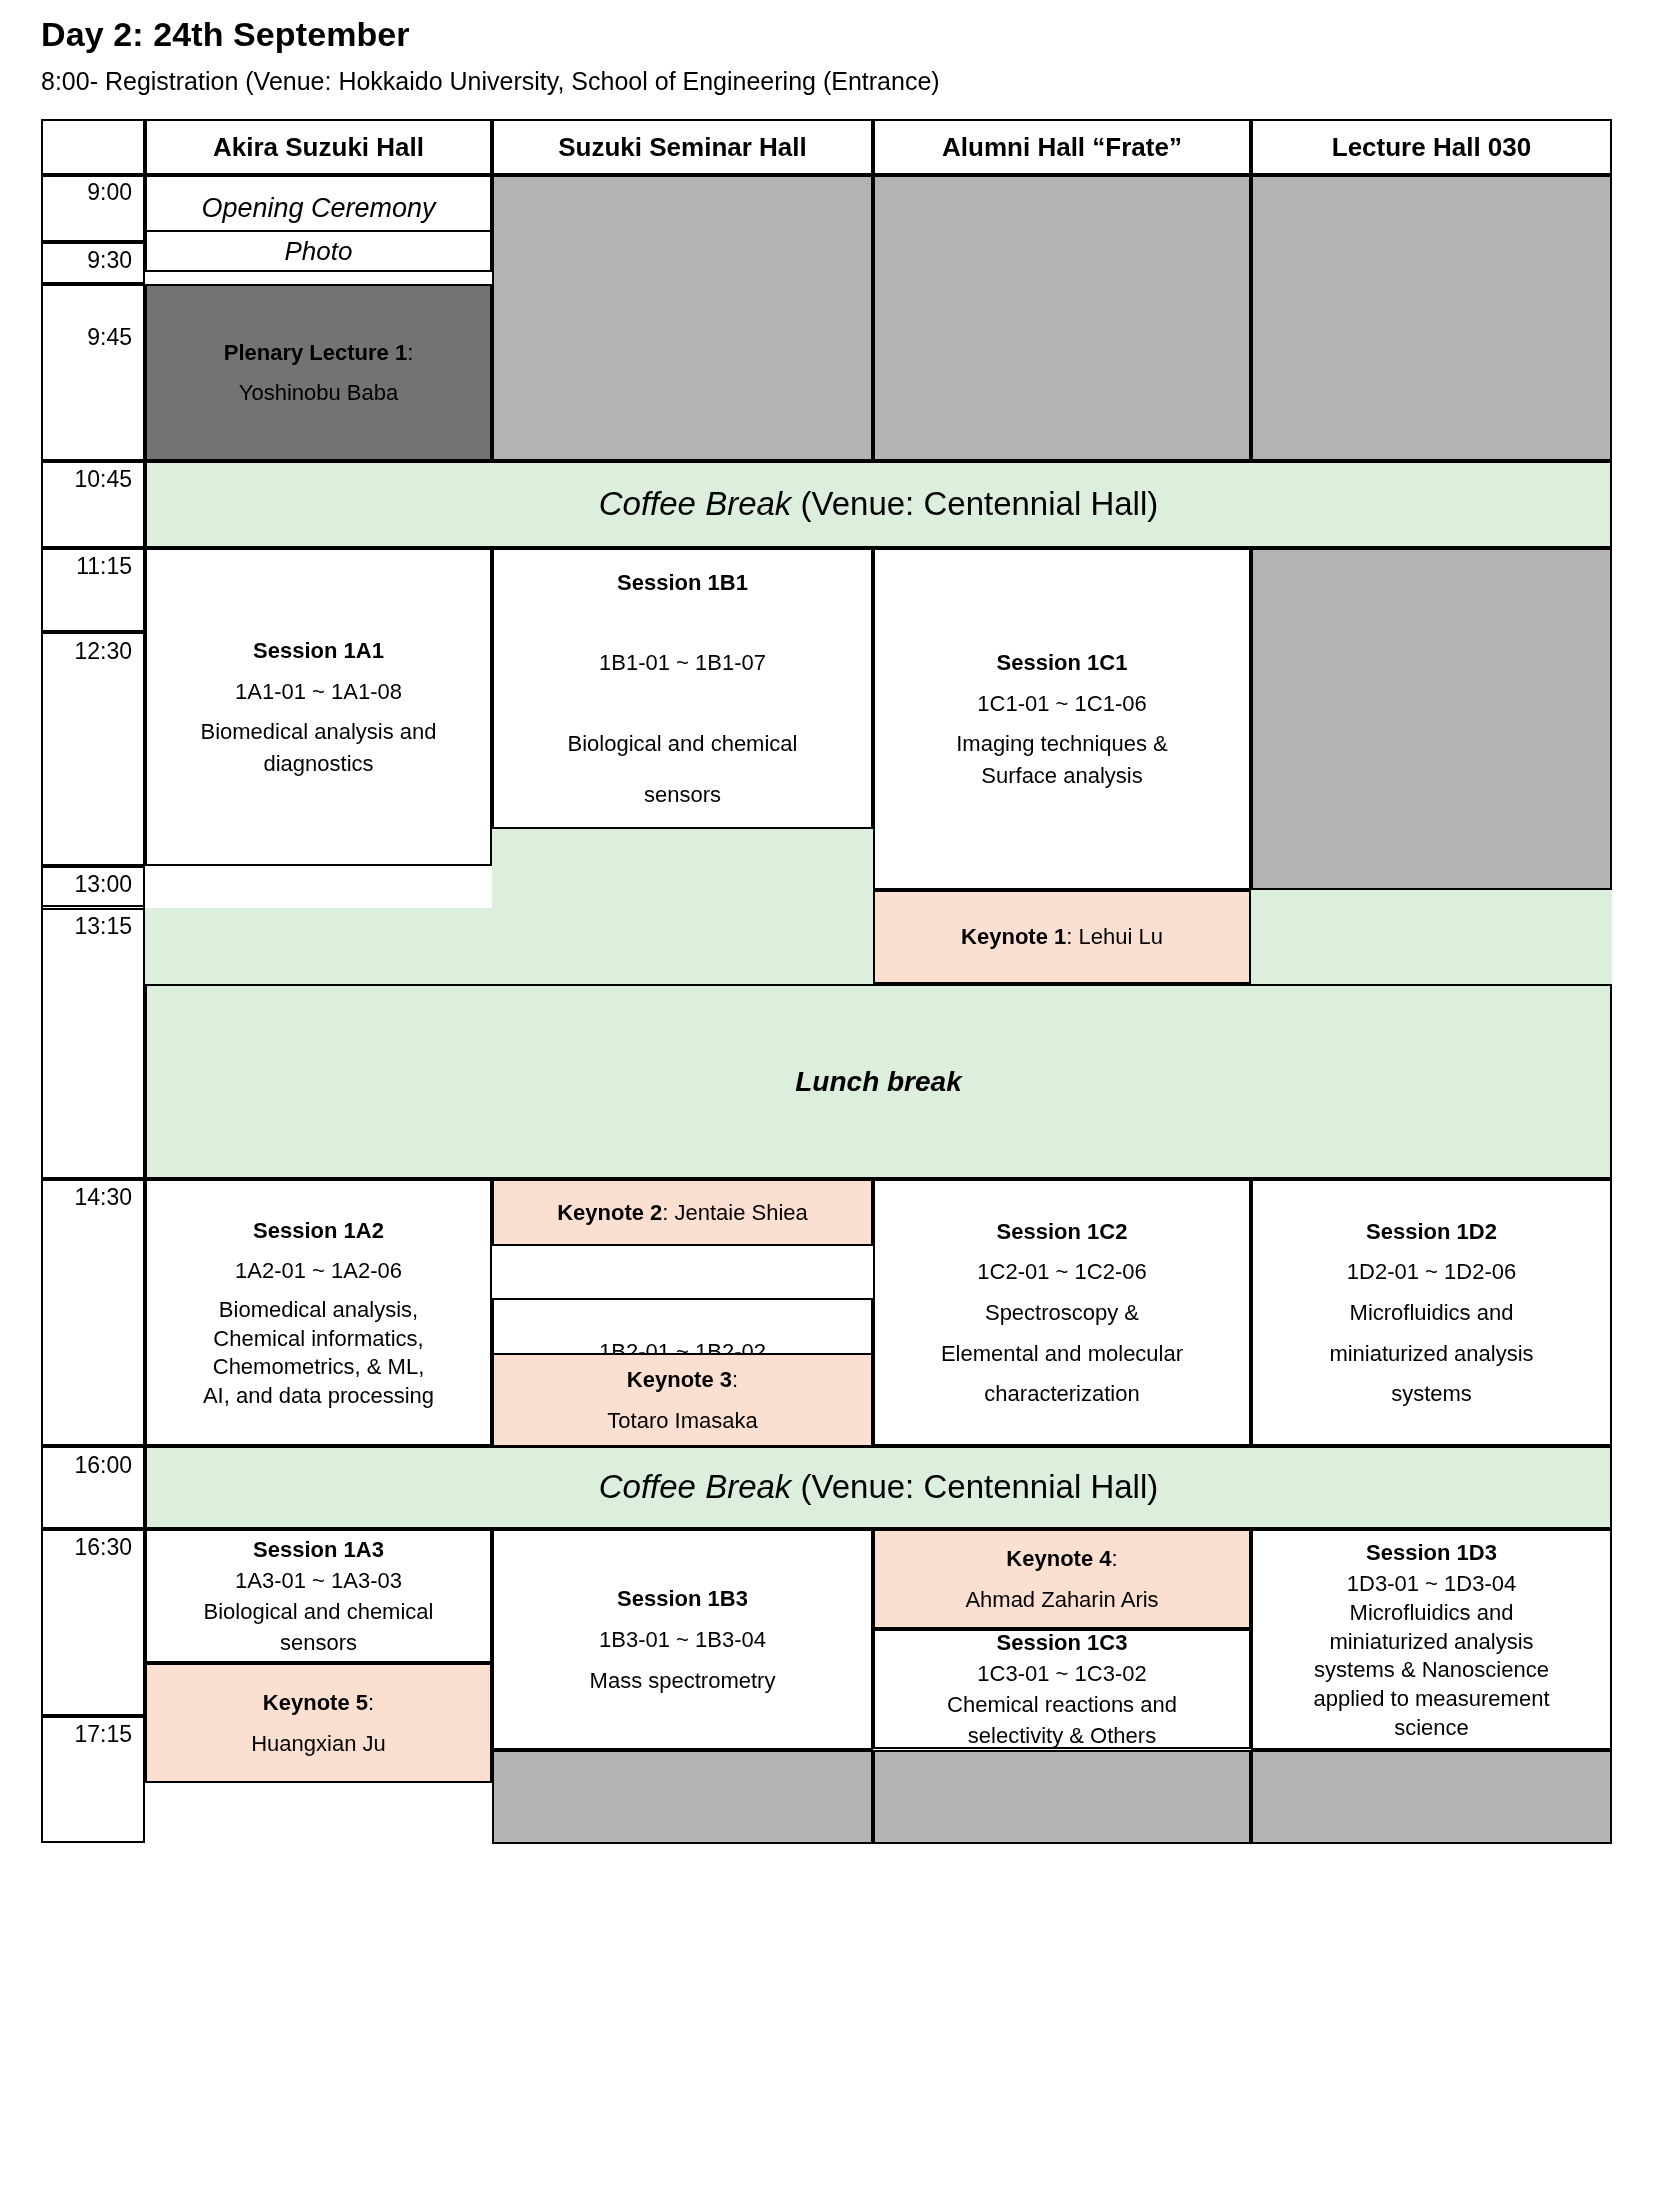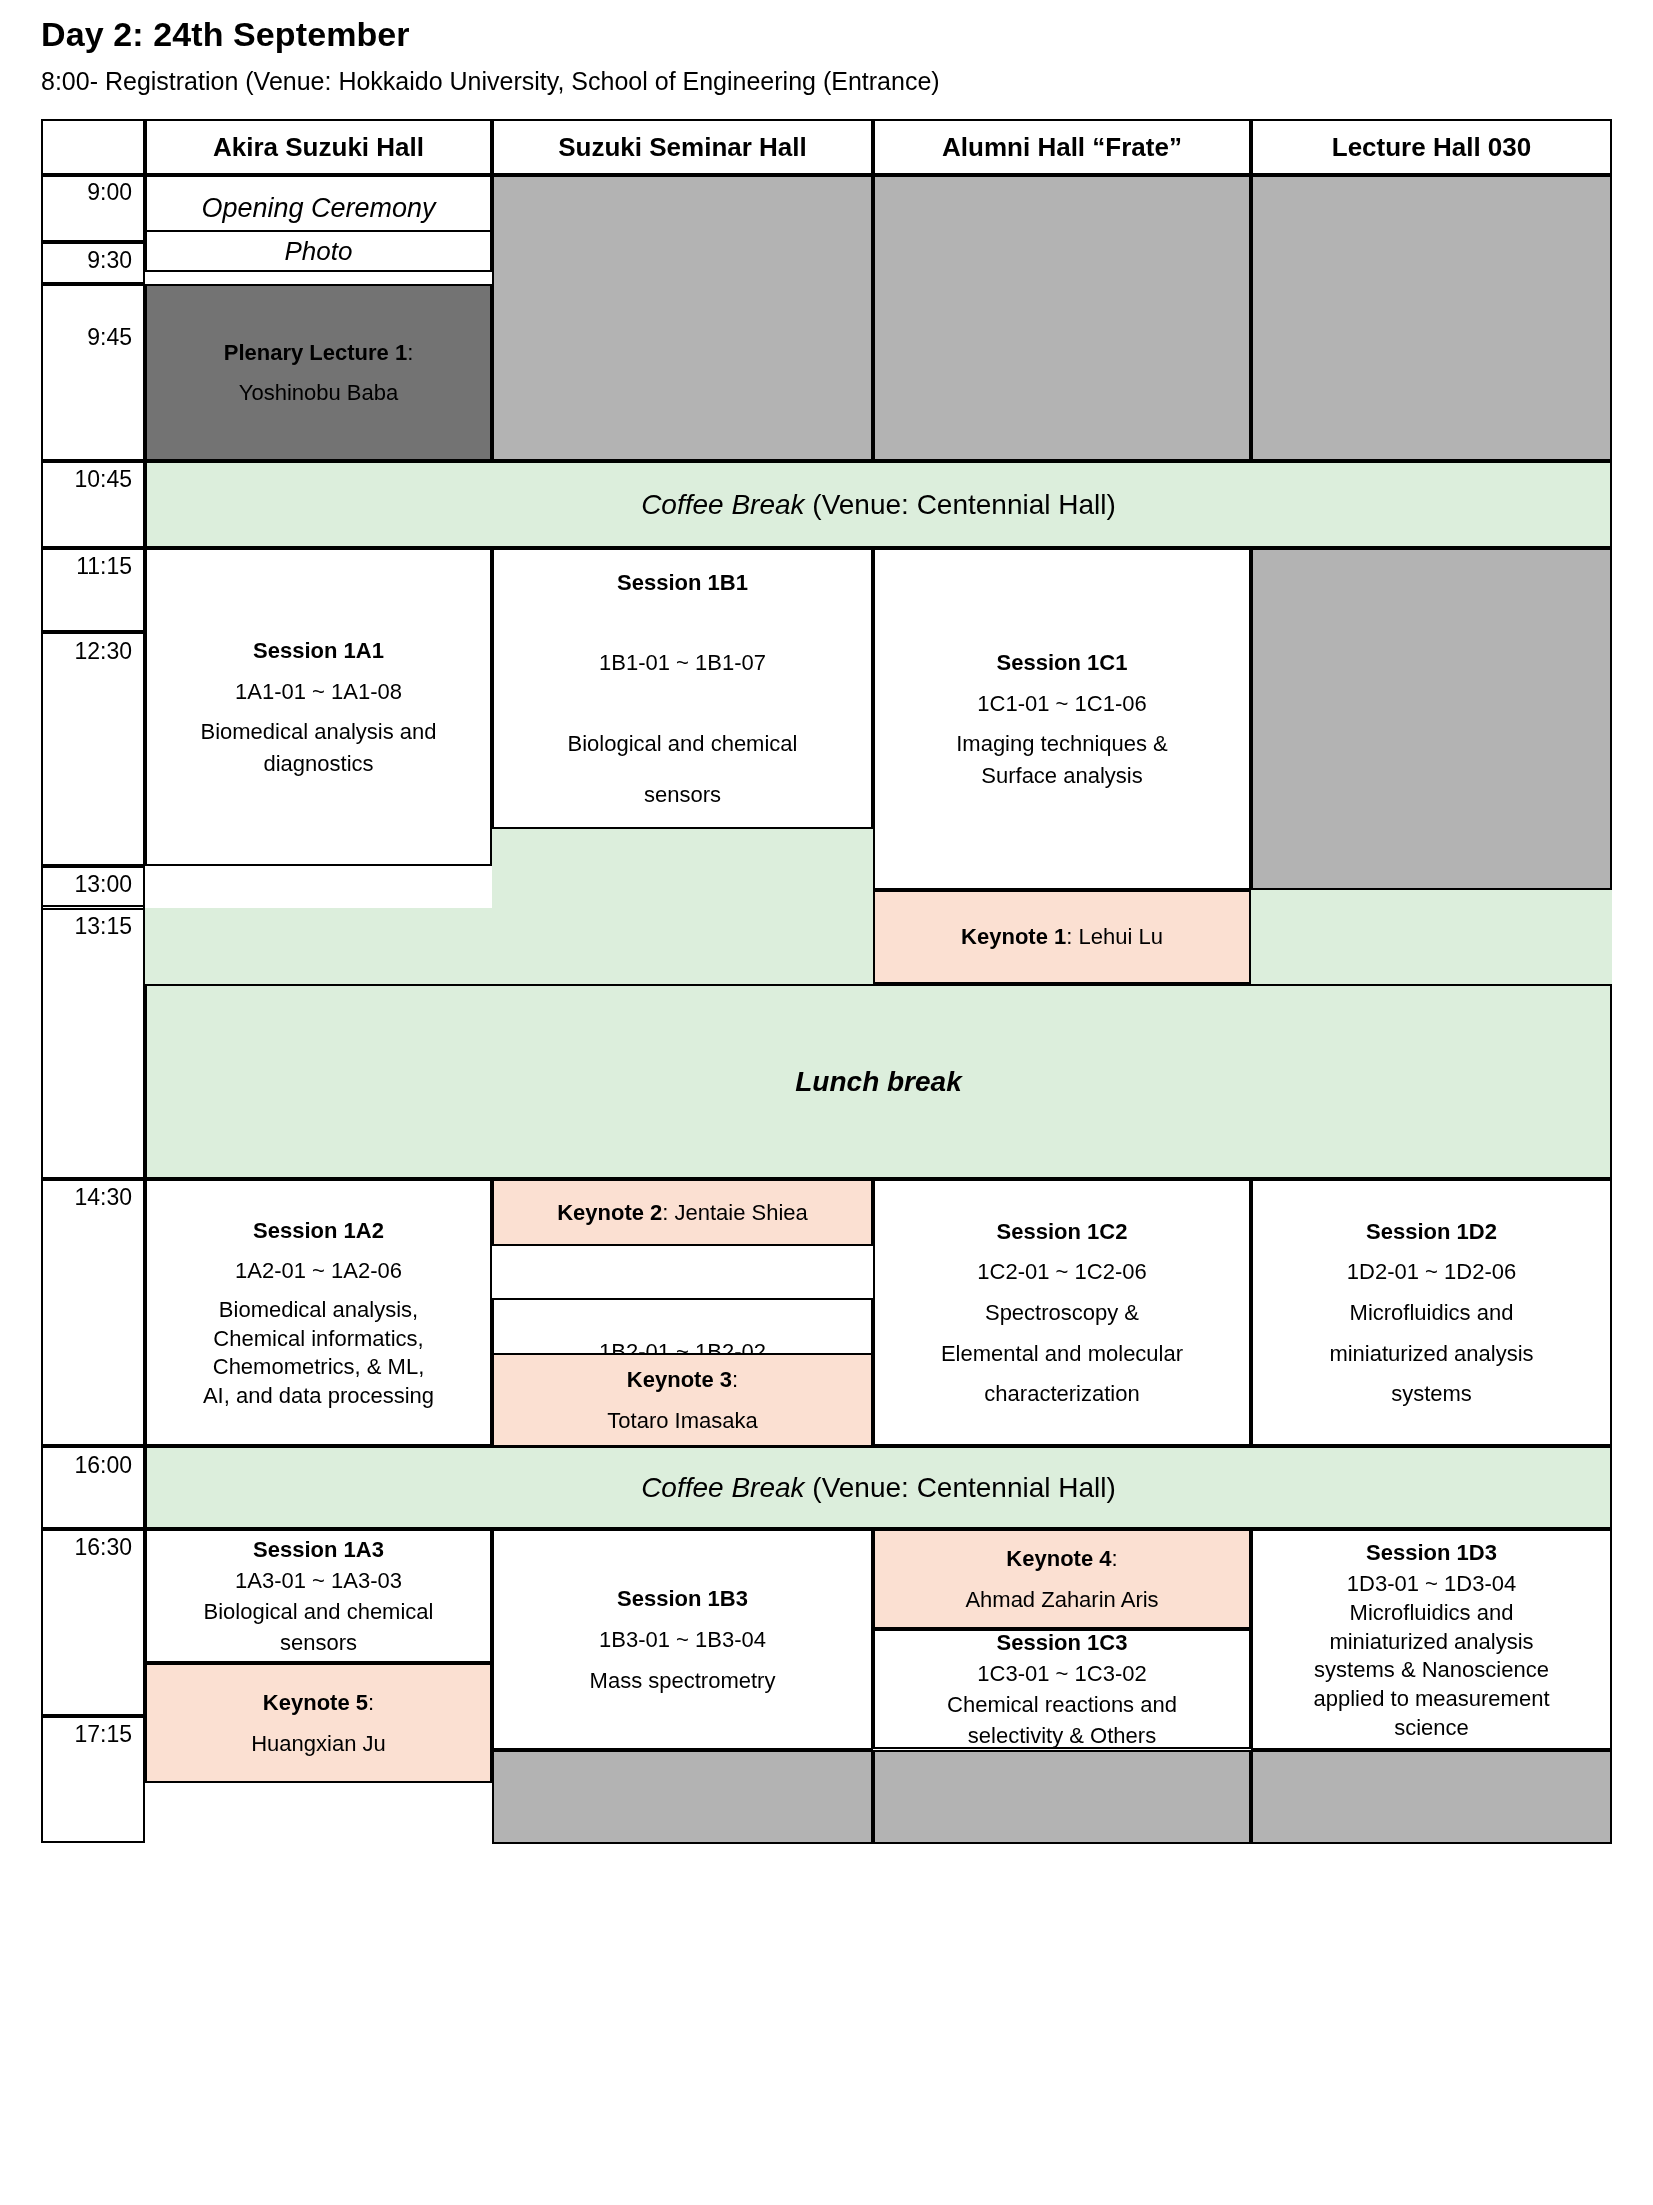--- a/index.html
+++ b/index.html
@@ -80,21 +80,21 @@
     display: block;
     width: 100%;
   }
   .tight { line-height: 1.30; }
   .sp { height: 9.4px; }
   .lunch {
     font-size: 28px;
     font-weight: bold;
     font-style: italic;
   }
-  .coffee { font-size: 28px; }
+  .coffee { font-size: 33px; }
   .vline {
     position: absolute;
     background: #000000;
     width: 2px;
   }
 </style>
 </head>
 <body>
 
 <div class="page">

